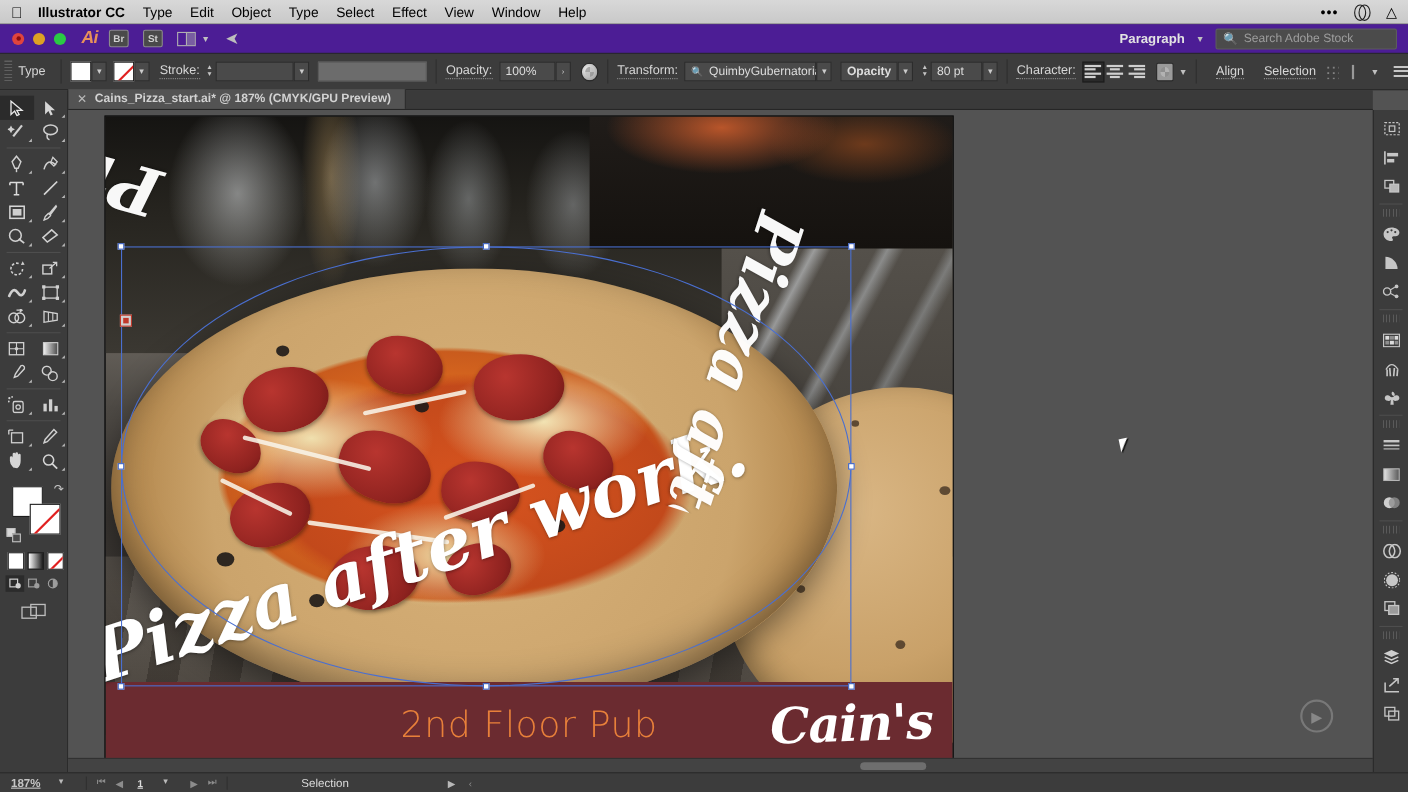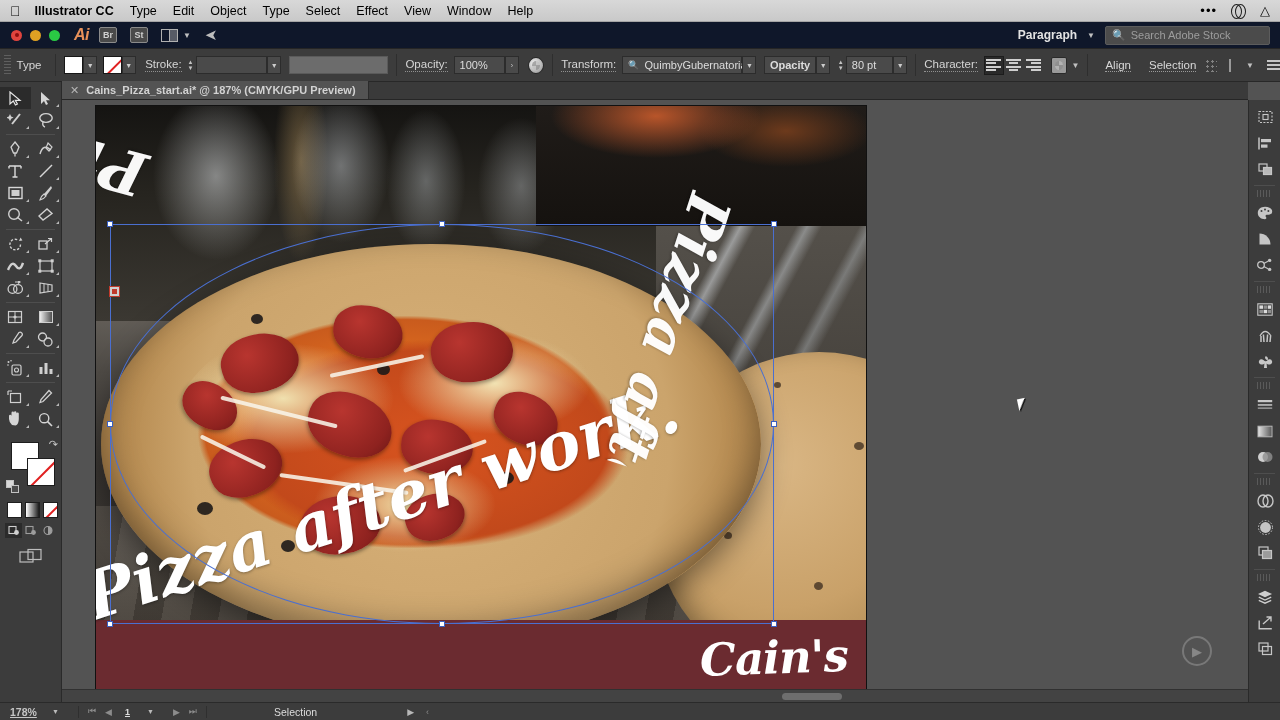--- a/index.html
+++ b/index.html
@@ -31,21 +31,21 @@
     content: ""; position: absolute; top: 0; width: 9px; height: 13px;
     border: 1.6px solid #1d1d1d; border-radius: 50%;
   }
   .cc-logo::before { left: 0; }
   .cc-logo::after { right: 0; }
   .wifi { font-size: 13px; line-height: 1; }
 
   
   #appbar {
     position: absolute; left: 0; top: 22px; width: 1280px; height: 27px;
-    background: #0f172a; border-bottom: 1px solid #252525;
+    background: #4c1d95; border-bottom: 1px solid #252525;
     display: flex; align-items: center;
     font-size: 11.5px; color: #c8c8c8;
   }
   .traffic { display: flex; align-items: center; gap: 8px; padding: 0 11px; }
   .tl { width: 11px; height: 11px; border-radius: 50%; position: relative; }
   .tl.r { background: #e0443e; }
   .tl.y { background: #dea123; }
   .tl.g { background: #2aca44; }
   .tl.r::after { content:""; position:absolute; left:3.5px; top:3.5px; width:4px; height:4px; border-radius:50%; background:#8c0e0e; }
   .ai-logo { color: #e8915a; font-weight: bold; font-size: 16px; font-style: italic; margin: 0 10px 0 3px; letter-spacing: -0.5px; }
@@ -777,20 +777,21 @@
         <span class="olive" style="left:398px;top:228px;width:15px;height:12px"></span>
         <span class="olive" style="left:150px;top:70px;width:12px;height:10px"></span>
         <span class="cheesestrand" style="left:118px;top:166px;width:120px;transform:rotate(14deg)"></span>
         <span class="cheesestrand" style="left:228px;top:120px;width:96px;transform:rotate(-12deg)"></span>
         <span class="cheesestrand" style="left:178px;top:238px;width:130px;transform:rotate(8deg)"></span>
         <span class="cheesestrand" style="left:300px;top:210px;width:88px;transform:rotate(-20deg)"></span>
         <span class="cheesestrand" style="left:96px;top:206px;width:72px;transform:rotate(26deg)"></span>
       </div>
 
       <div class="banner">
+        <span class="pub">2nd Floor Pub</span>
         <span class="cains">Cain's</span>
       </div>
     </div>
 
     <div>
 
       <span class="script" style="left:2px; top:452px; font-size:66px; transform: rotate(-18deg); transform-origin: left bottom;">Pizza after work.</span>
 
       <span class="script" style="left:40px; top:104px; font-size:60px; transform: rotate(195deg) scaleY(1); transform-origin: left top; opacity:.97;">Pizza after work.</span>
       <span class="script" style="left:648px; top:100px; font-size:58px; transform: rotate(108deg); transform-origin: left top; opacity:.97; clip-path: inset(0 48% 0 0);">Pizza after work.</span>
@@ -949,21 +950,21 @@
   </div>
   <div class="dicon">
     <svg width="15" height="14" viewBox="0 0 15 14">
         <rect x="1" y="1" width="9" height="8" fill="none" stroke="#c6c6c6" stroke-width="1.2"></rect>
         <rect x="4.5" y="4.5" width="9" height="8" fill="none" stroke="#c6c6c6" stroke-width="1.2"></rect>
       </svg>
   </div>
 </div>
 
 <div id="statusbar">
-  <span class="sb-zoom">178%</span>
+  <span class="sb-zoom">187%</span>
   <span class="sb-dd">▼</span>
   <span class="sb-vsep"></span>
   <span class="sb-nav">
     <span>⏮</span>
     <span>◀</span>
     <span class="sb-page">1</span>
     <span class="sb-dd">▼</span>
     <span>▶</span>
     <span>⏭</span>
   </span>

